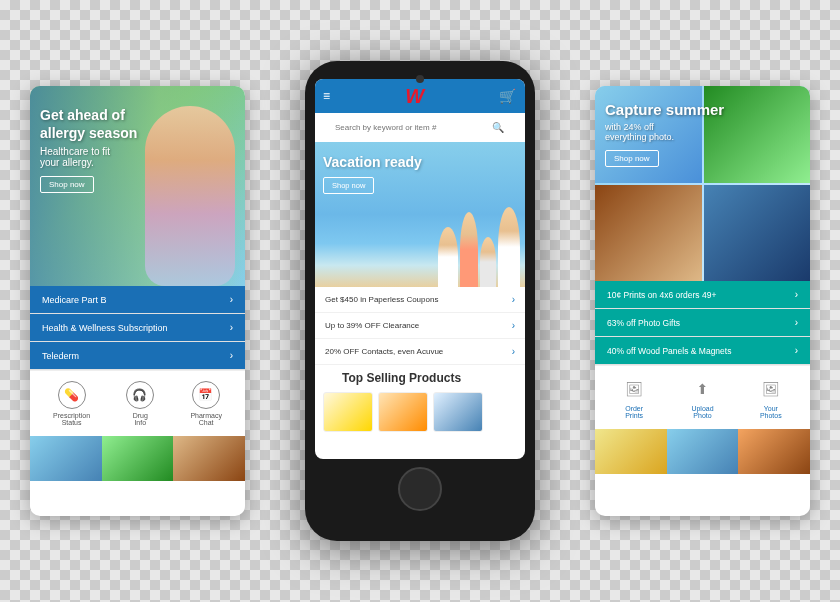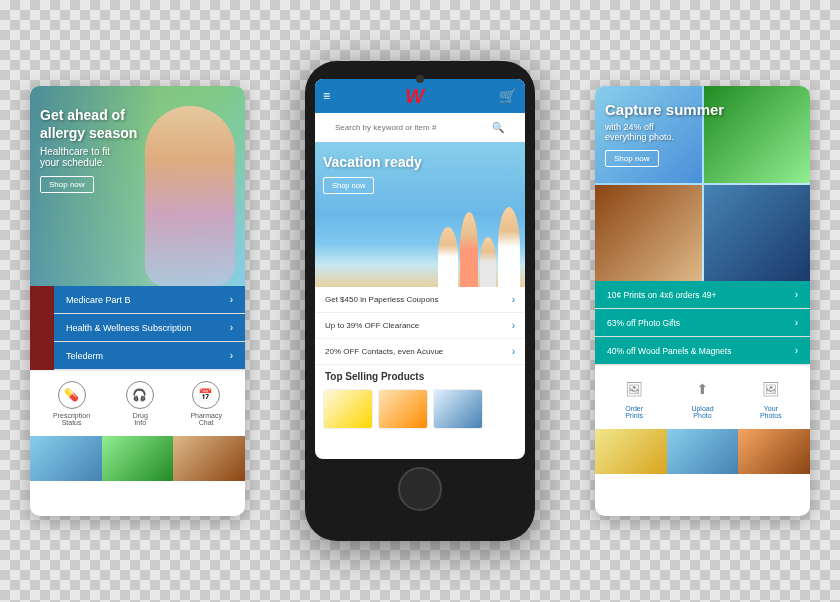--- a/index.html
+++ b/index.html
@@ -156,22 +156,21 @@
       border: 1px solid #fff;
       color: #fff;
       font-size: 8px;
       padding: 3px 8px;
       margin-top: 8px;
       border-radius: 2px;
       cursor: pointer;
     }
 
     .left-menu-items {
-      background: #7f1d1d;
-      padding-left: 24px;
+      background: #a3a3a3;
     }
 
     .left-menu-item {
       display: flex;
       align-items: center;
       justify-content: space-between;
       padding: 8px 12px;
       border-bottom: 1px solid #e0e0e0;
       background: #1a6fb5;
       color: #fff;
@@ -481,22 +480,22 @@
       font-size: 8px;
       color: #333;
     }
 
     .wg-menu-row .wg-arrow {
       color: #1a7abf;
       font-size: 10px;
     }
 
     .wg-section-title {
-      padding: 6px 10px 3px;
-      font-size: 10px;
+      padding: 6px 27px 3px;
+      font-size: 12px;
       font-weight: bold;
       color: #333;
       background: #fff;
     }
 
     .wg-products-row {
       display: flex;
       gap: 5px;
       padding: 4px 8px;
       background: #fff;
@@ -526,21 +525,21 @@
   <div class="left-hero">
     <div class="left-hero-bg"></div>
     <div class="left-hero-woman"></div>
     <div class="left-hero-text">
       <h2>
         <span>Get ahead of</span><br>
         <span>allergy season</span>
       </h2>
       <p>
         <span>Healthcare to fit</span><br>
-        <span>your schedule.</span>
+        <span>your allergy.</span>
       </p>
       <button class="left-shop-btn">Shop now</button>
     </div>
   </div>
 
   <div class="left-menu-items">
     <div class="left-menu-item">
       <span>Medicare Part B</span>
       <span class="arrow">›</span>
     </div>

